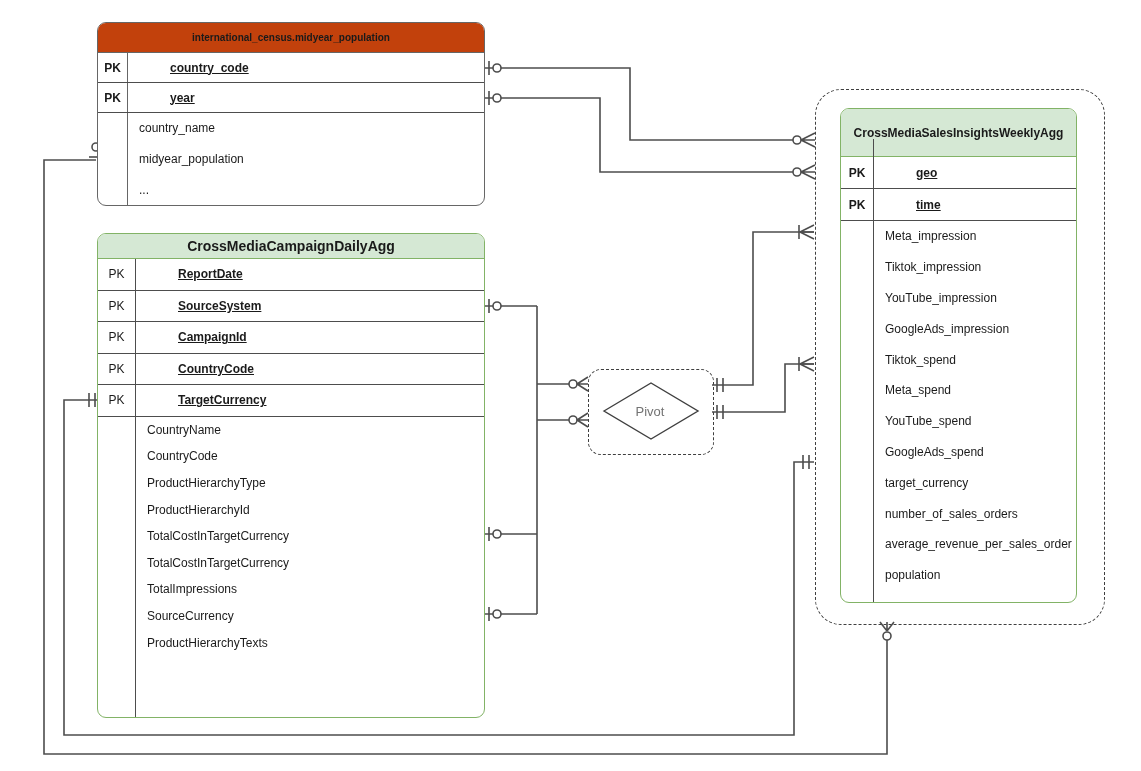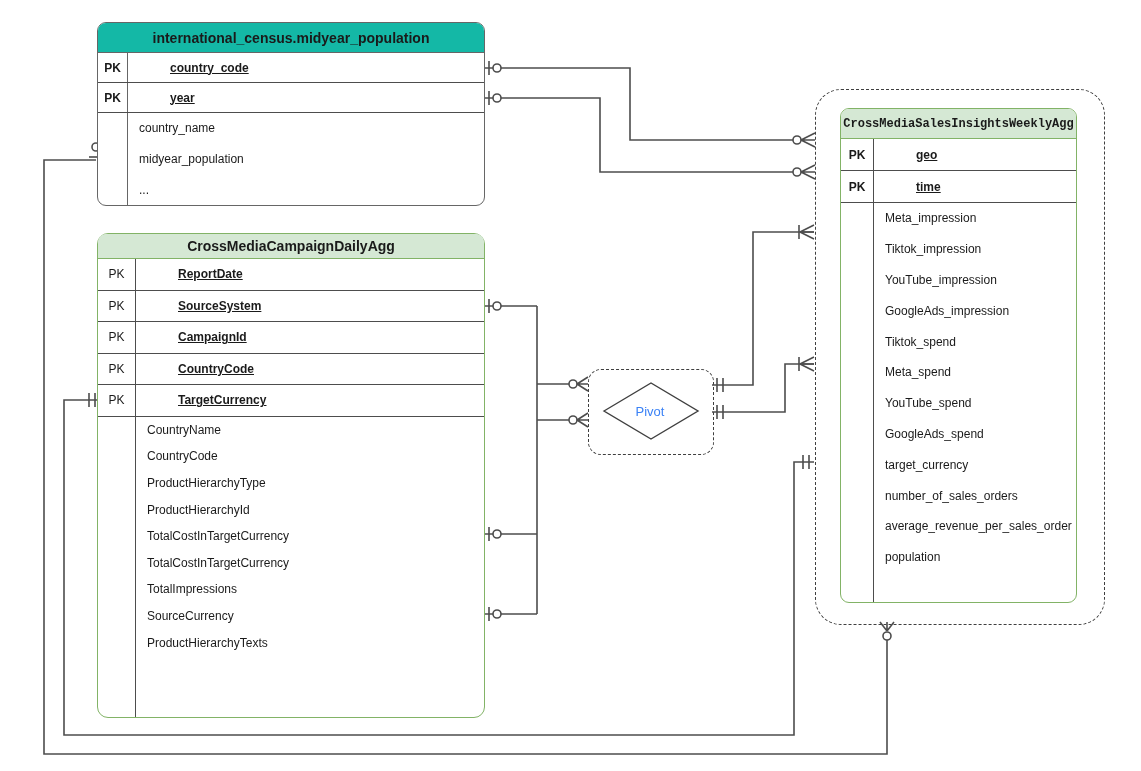--- a/index.html
+++ b/index.html
@@ -19,46 +19,46 @@
   .er-header{display:flex;align-items:center;justify-content:center;font-weight:bold;box-sizing:border-box;}
   .er-body{position:relative;}
   .er-row{display:flex;align-items:center;box-sizing:border-box;}
   .pk-cell{flex:0 0 auto;text-align:center;font-size:12px;}
   .field-cell{flex:1 1 auto;font-size:12px;padding-left:12px;white-space:nowrap;}
   .er-row.pk-row .field-cell{font-weight:bold;text-decoration:underline;margin-left:31px;}
   .pk-divider{position:absolute;width:1px;}
 
   
   .tbl-census{left:97px;top:22px;width:388px;height:184px;border:1px solid #666666;border-radius:9px;}
-  .tbl-census .er-header{height:30px;background:#14b8a6;border-bottom:1px solid #666666;border-radius:8px 8px 0 0;font-size:14px;text-align:right;}
+  .tbl-census .er-header{height:30px;background:#c2410c;border-bottom:1px solid #666666;border-radius:8px 8px 0 0;font-size:10px;text-align:right;}
   .tbl-census .er-row{height:30.7px;}
   .tbl-census .er-row.pk-row{height:30px;border-bottom:1px solid #4d4d4d;}
   .tbl-census .pk-cell{flex-basis:29px;font-weight:bold;}
   .tbl-census .pk-divider{left:29px;top:30px;height:152px;background:#666666;}
 
   
   .tbl-green{border:1px solid #82b366;border-radius:9px;}
   .tbl-green .er-header{background:#d5e8d4;border-bottom:1px solid #82b366;border-radius:8px 8px 0 0;}
-  .tbl-campaign{left:97px;top:233px;width:388px;height:485px;border-radius:11px;}
+  .tbl-campaign{left:97px;top:233px;width:388px;height:485px;}
   .tbl-campaign .er-header{height:25px;font-size:14px;}
   .tbl-campaign .er-row{height:26.6px;}
   .tbl-campaign .er-row.pk-row{height:31.5px;border-bottom:1px solid #4d4d4d;}
   .tbl-campaign .pk-cell{flex-basis:37px;}
   .tbl-campaign .pk-divider{left:37px;top:25px;height:458px;background:#4d4d4d;}
 
   .tbl-weekly{left:840px;top:108px;width:237px;height:495px;}
-  .tbl-weekly .er-header{height:30px;font-size:12px;font-family:Liberation Mono, monospace;}
+  .tbl-weekly .er-header{height:48px;font-size:12px;}
   .tbl-weekly .er-row{height:30.8px;}
   .tbl-weekly .er-row.pk-row{height:32px;border-bottom:1px solid #4d4d4d;}
   .tbl-weekly .pk-cell{flex-basis:32px;font-weight:bold;}
   .tbl-weekly .pk-divider{left:32px;top:30px;height:463px;background:#4d4d4d;}
 
   .pivot-label{
     position:absolute;left:588px;top:369px;width:124px;height:84px;
-    display:flex;align-items:center;justify-content:center;font-size:13px;color:#3b82f6;
+    display:flex;align-items:center;justify-content:center;font-size:13px;color:#737373;
   }
 </style>
 </head>
 <body>
 
 <div class="canvas">
 
   <div class="dashed-box dashed-big"></div>
   <div class="dashed-box dashed-pivot"></div>
 

